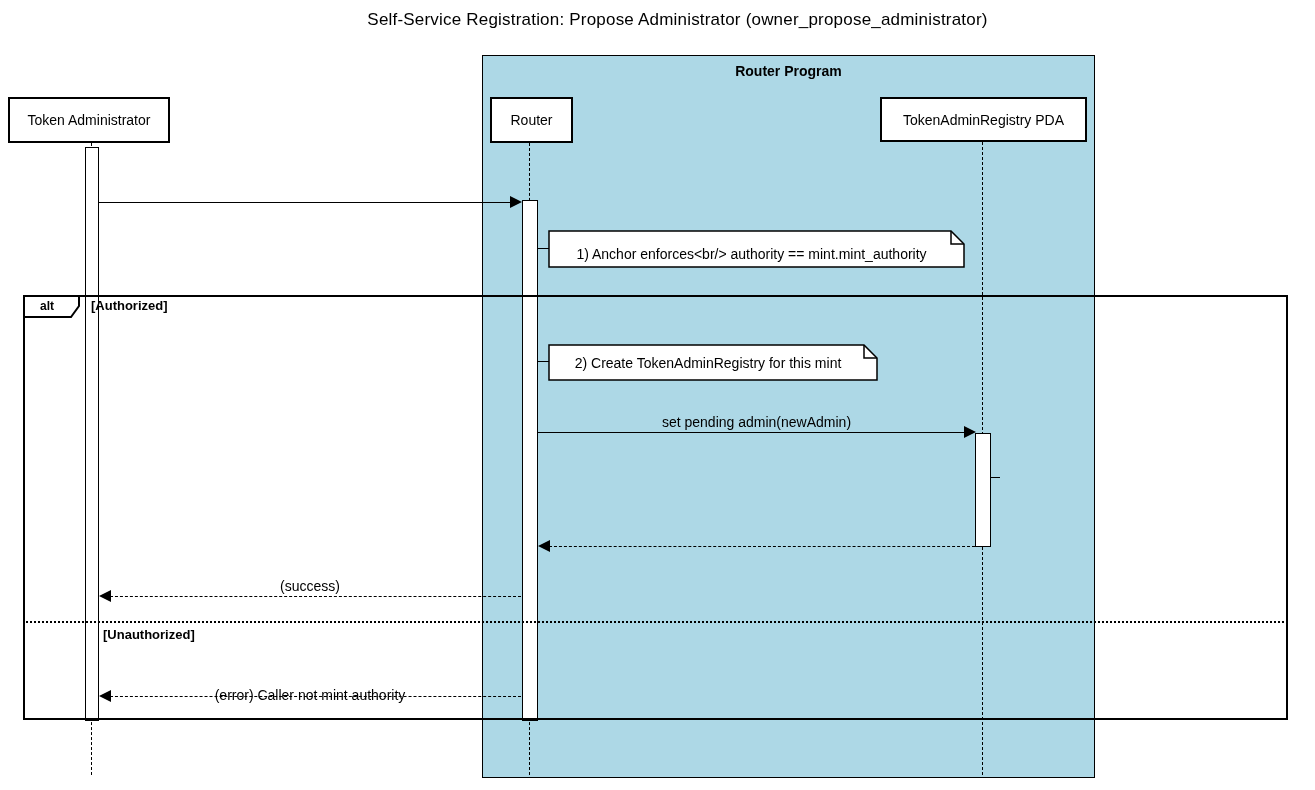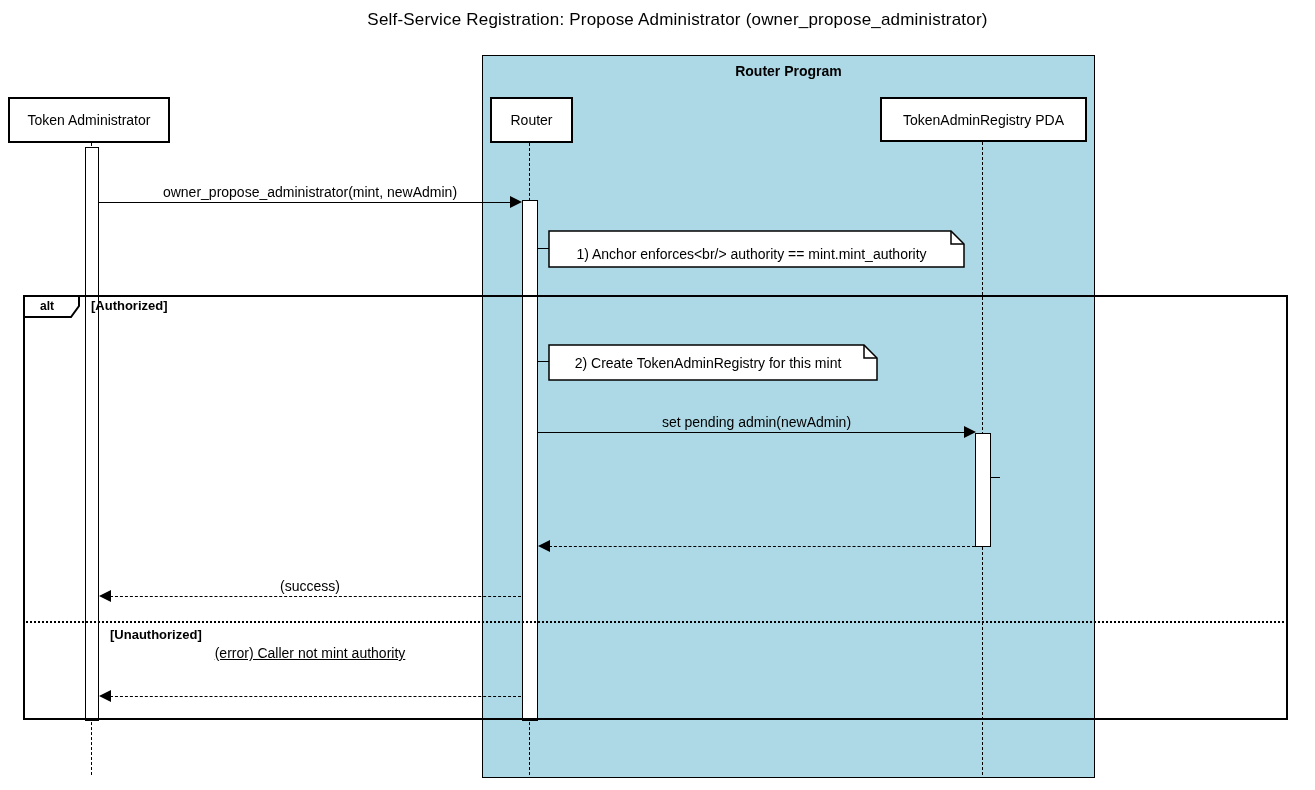--- a/index.html
+++ b/index.html
@@ -69,21 +69,20 @@
     <span>Router</span>
   </div>
   <div class="abs actor" style="left:880px;top:97px;width:207px;height:45px;">
     <span>TokenAdminRegistry PDA</span>
   </div>
 
   <div class="abs activation" style="left:85px;top:147px;width:14px;height:574px;"></div>
   <div class="abs activation" style="left:522px;top:200px;width:16px;height:521px;"></div>
   <div class="abs activation" style="left:975px;top:433px;width:16px;height:114px;"></div>
 
-  <div class="abs msg-label" style="left:99px;top:184px;width:422px;">owner_propose_administrator(mint, newAdmin)</div>
   <div class="abs line-solid" style="left:99px;top:202px;width:414px;"></div>
   <div class="abs arrow-right" style="left:510px;top:196px;"></div>
 
   <div class="abs line-solid" style="left:537px;top:248px;width:12px;"></div>
   <div class="abs note" style="left:548px;top:230px;width:417px;height:48px;">
     <svg width="417" height="38">
       <path d="M1,1 L403,1 L416,14 L416,37 L1,37 Z" fill="#ffffff" stroke="#000000" stroke-width="1.5"></path>
       <path d="M403,1 L403,14 L416,14" fill="none" stroke="#000000" stroke-width="1.5"></path>
     </svg>
     <span class="note-text">1) Anchor enforces&lt;br/&gt; authority == mint.mint_authority</span>
@@ -91,21 +90,21 @@
 
   <div class="abs alt-frame" style="left:23px;top:295px;width:1265px;height:425px;"></div>
   <div class="abs" style="left:23px;top:295px;width:57px;height:23px;">
     <svg width="57" height="23">
       <path d="M1,1 L56,1 L56,11 L48,22 L1,22 Z" fill="#ffffff" stroke="#000000" stroke-width="2"></path>
     </svg>
     <span class="alt-op-text">alt</span>
   </div>
   <div class="abs guard" style="left:91px;top:298px;">[Authorized]</div>
   <div class="abs alt-divider" style="left:23px;top:621px;width:1265px;"></div>
-  <div class="abs guard" style="left:103px;top:627px;margin-left:7px;">[Unauthorized]</div>
+  <div class="abs guard" style="left:103px;top:627px;">[Unauthorized]</div>
 
   <div class="abs line-solid" style="left:537px;top:361px;width:12px;"></div>
   <div class="abs note" style="left:548px;top:344px;width:330px;height:37px;">
     <svg width="330" height="37">
       <path d="M1,1 L316,1 L329,14 L329,36 L1,36 Z" fill="#ffffff" stroke="#000000" stroke-width="1.5"></path>
       <path d="M316,1 L316,14 L329,14" fill="none" stroke="#000000" stroke-width="1.5"></path>
     </svg>
     <span class="note-text">2) Create TokenAdminRegistry for this mint</span>
   </div>
 
@@ -115,17 +114,17 @@
 
   <div class="abs line-solid" style="left:990px;top:477px;width:10px;"></div>
 
   <div class="abs line-dashed" style="left:549px;top:546px;width:426px;"></div>
   <div class="abs arrow-left" style="left:538px;top:540px;"></div>
 
   <div class="abs msg-label" style="left:99px;top:578px;width:422px;">(success)</div>
   <div class="abs line-dashed" style="left:110px;top:596px;width:411px;"></div>
   <div class="abs arrow-left" style="left:99px;top:590px;"></div>
 
-  <div class="abs msg-label" style="left:99px;top:645px;width:422px;text-decoration:underline;">(error) Caller not mint authority</div>
+  <div class="abs msg-label" style="left:99px;top:687px;width:422px;">(error) Caller not mint authority</div>
   <div class="abs line-dashed" style="left:110px;top:696px;width:411px;"></div>
   <div class="abs arrow-left" style="left:99px;top:690px;"></div>
 
 </div>
 
 </body></html>

